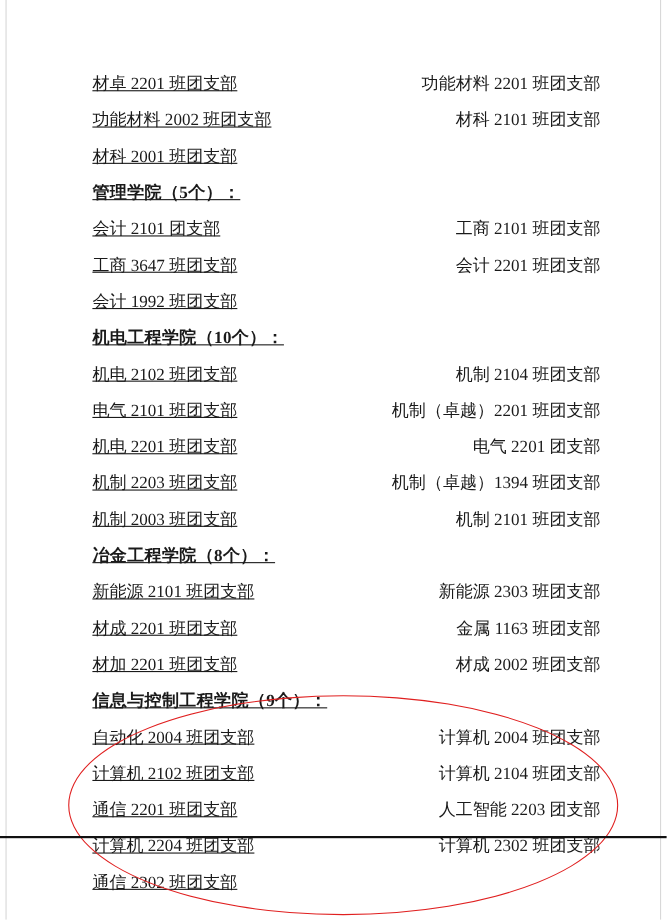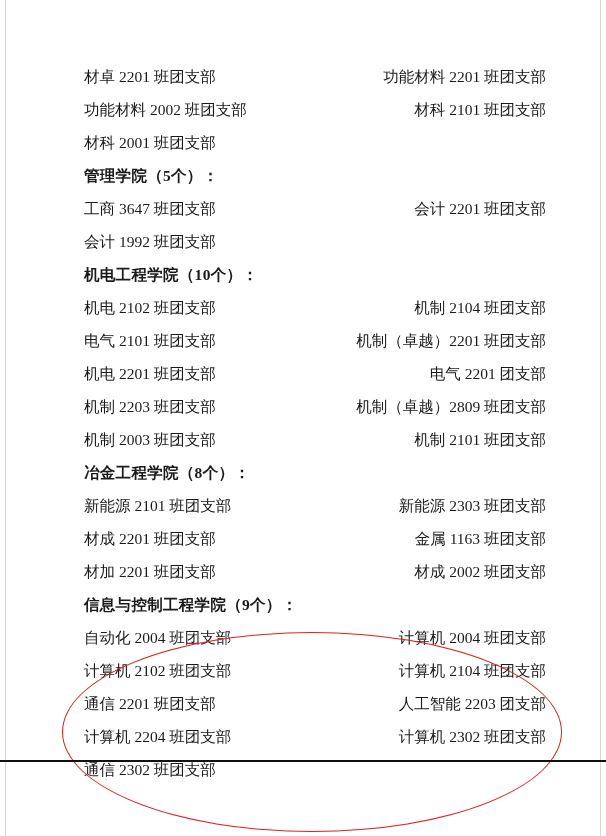--- a/index.html
+++ b/index.html
@@ -43,20 +43,21 @@
     position: relative;
     height: 33px;
     line-height: 33px;
     font-size: 15.5px;
     white-space: nowrap;
   }
   .line .left {
     position: absolute;
     left: 0;
     top: 0;
+    text-decoration: underline;
   }
   .line .right {
     position: absolute;
     right: 0;
     top: 0;
     text-align: right;
   }
   .heading {
     font-weight: bold;
     font-size: 15.5px;
@@ -107,20 +108,24 @@
       <span class="left">材科 2001 班团支部</span>
       <span class="right"></span>
     </div>
   </div>
 
   <div>
     <div class="line heading">
       <span class="left">管理学院（5个）：</span>
     </div>
     <div class="line">
+      <span class="left">会计 2101 团支部</span>
+      <span class="right">工商 2101 班团支部</span>
+    </div>
+    <div class="line">
       <span class="left">工商 3647 班团支部</span>
       <span class="right">会计 2201 班团支部</span>
     </div>
     <div class="line">
       <span class="left">会计 1992 班团支部</span>
       <span class="right"></span>
     </div>
   </div>
 
   <div>
@@ -134,21 +139,21 @@
     <div class="line">
       <span class="left">电气 2101 班团支部</span>
       <span class="right">机制（卓越）2201 班团支部</span>
     </div>
     <div class="line">
       <span class="left">机电 2201 班团支部</span>
       <span class="right">电气 2201 团支部</span>
     </div>
     <div class="line">
       <span class="left">机制 2203 班团支部</span>
-      <span class="right">机制（卓越）2809 班团支部</span>
+      <span class="right">机制（卓越）1394 班团支部</span>
     </div>
     <div class="line">
       <span class="left">机制 2003 班团支部</span>
       <span class="right">机制 2101 班团支部</span>
     </div>
   </div>
 
   <div>
     <div class="line heading">
       <span class="left">冶金工程学院（8个）：</span>

